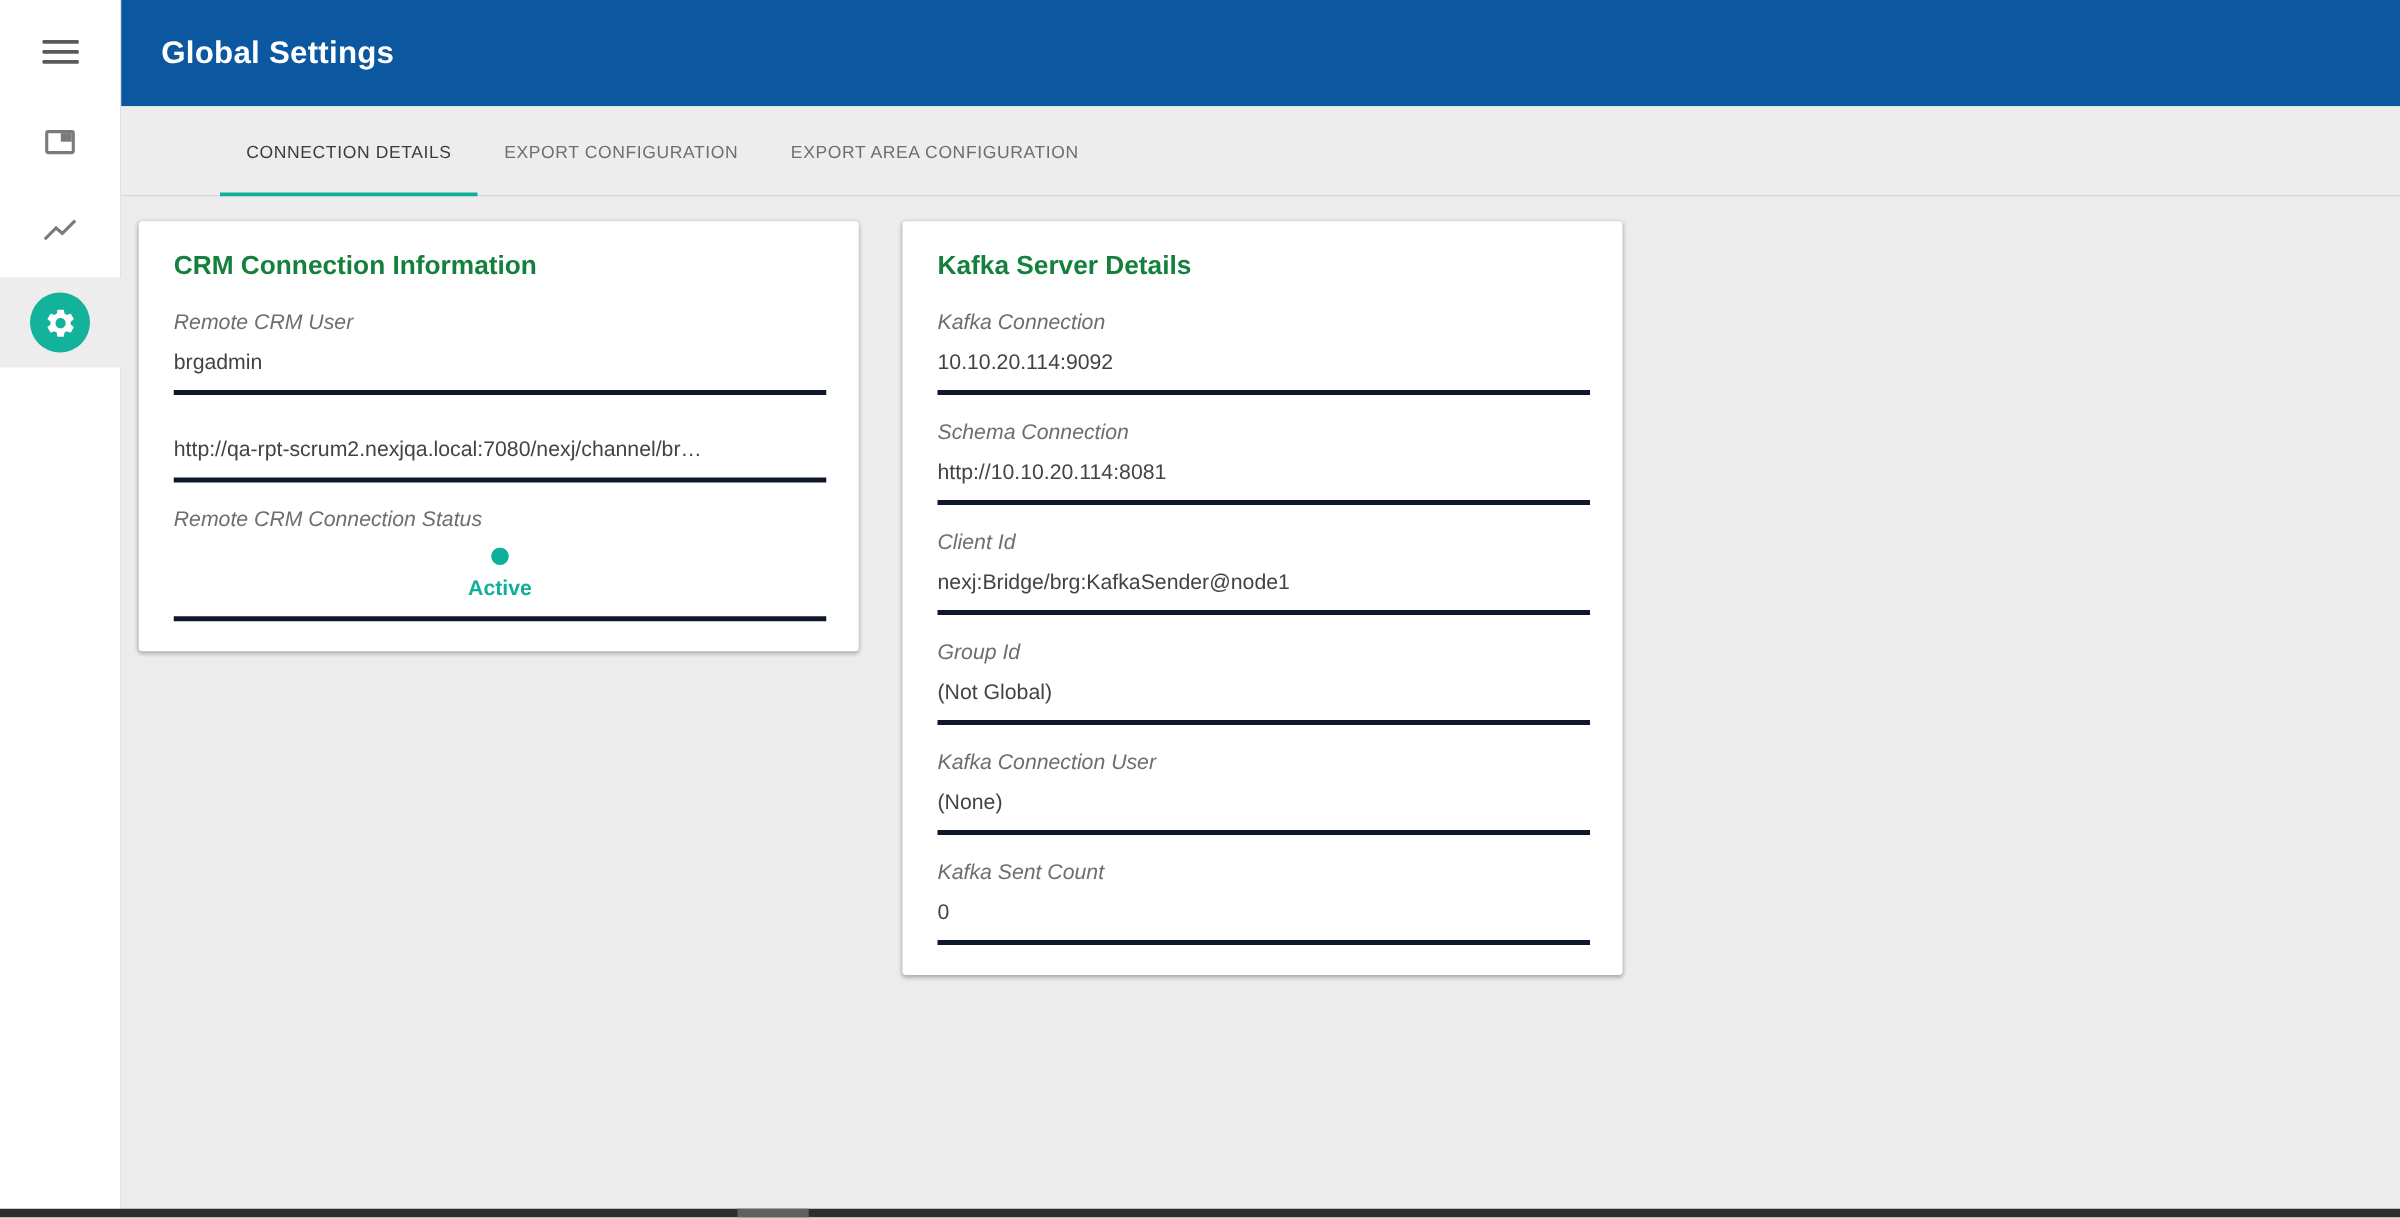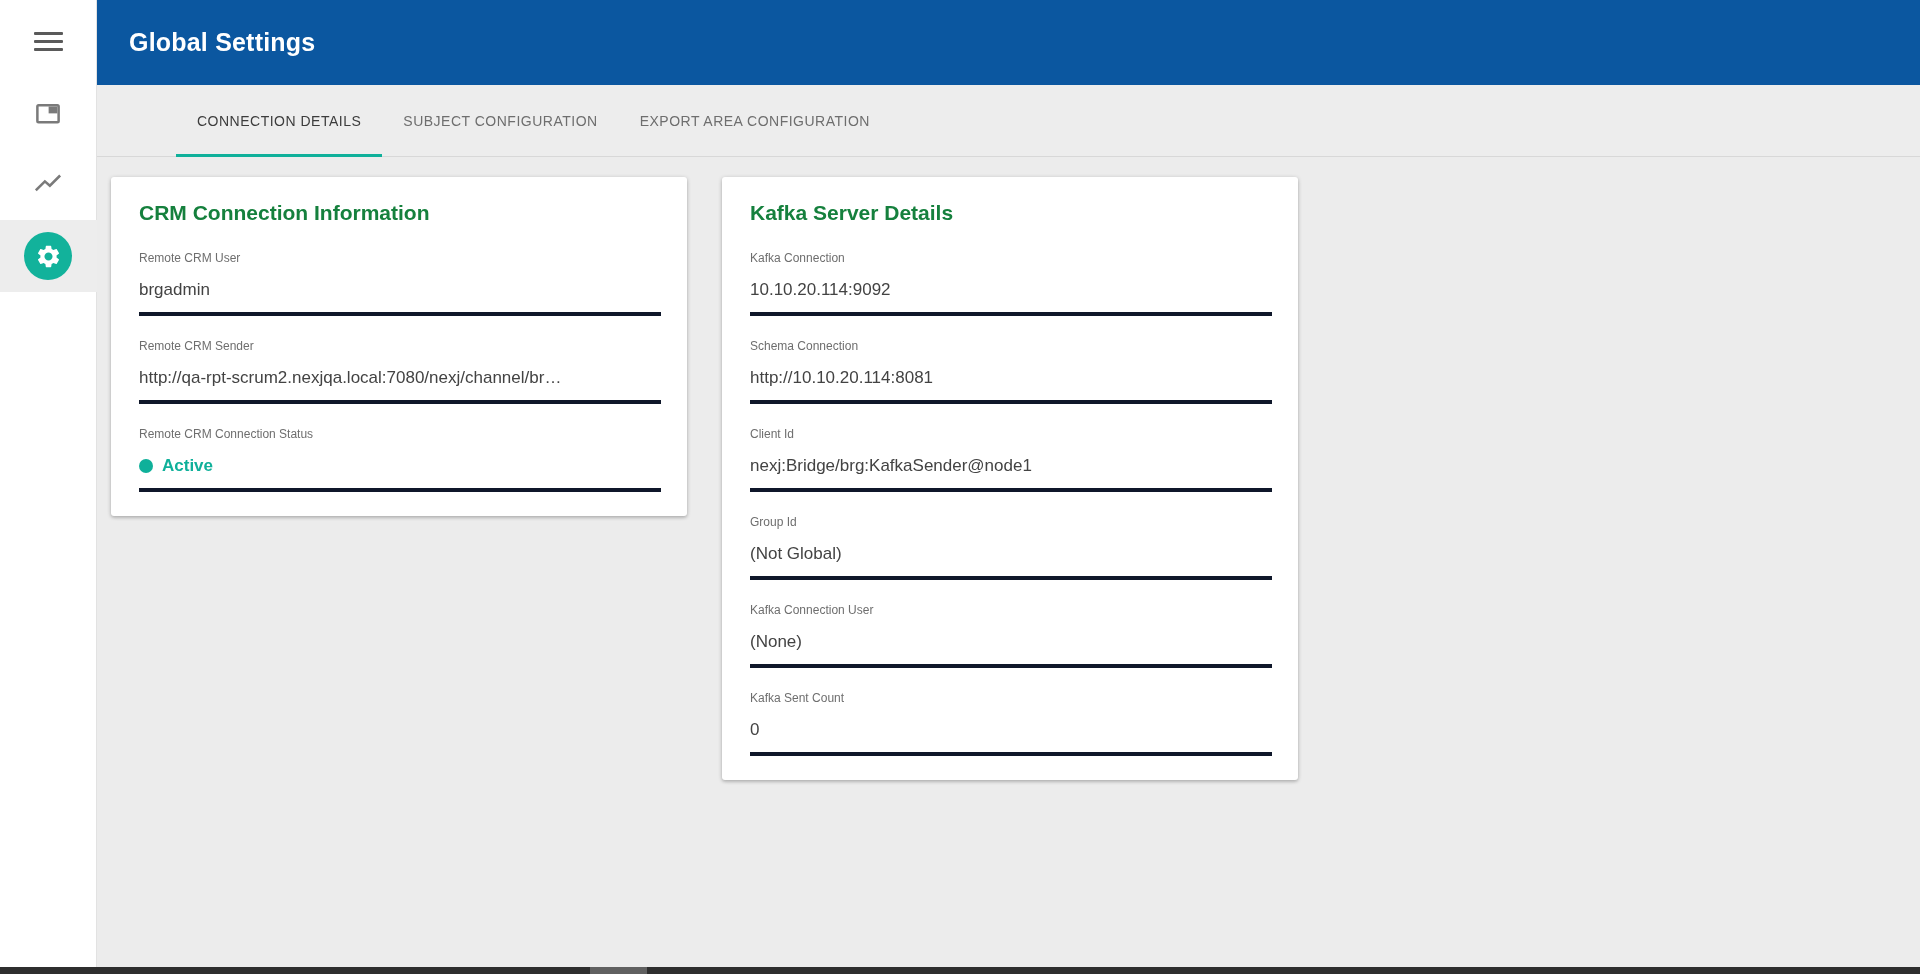--- a/index.html
+++ b/index.html
@@ -72,27 +72,27 @@
     display: flex; align-items: flex-start; gap: 35px;
     overflow: hidden;
   }
   .card {
     width: 576px; background: #ffffff; border-radius: 3px;
     box-shadow: 0 1px 4px rgba(0,0,0,0.22), 0 2px 3px rgba(0,0,0,0.10);
     padding: 21px 26px 24px 28px;
   }
   .card-title { font-size: 21px; font-weight: 700; color: #15803d; line-height: 30px; }
   .field { padding-top: 21px; }
-  .field-label { font-size: 12px; color: #6e6e6e; line-height: 18px; }
+  .field-label { font-size: 17px; color: #6e6e6e; line-height: 18px; font-style: italic; }
   .field-value {
     margin-top: 13px; font-size: 17px; color: #434343; line-height: 20px;
     padding-bottom: 12px; border-bottom: 4px solid #0f172a;
     white-space: nowrap; overflow: hidden;
   }
-  .status-value { display: flex; align-items: center; gap: 9px; color: #0fb09a; font-weight: 700; }
+  .status-value { display: flex; align-items: center; gap: 9px; color: #0fb09a; font-weight: 700; flex-direction: column; }
   .status-dot { width: 14px; height: 14px; border-radius: 50%; background: #0fb09a; flex-shrink: 0; }
 
   
   .hscrollbar {
     position: absolute; left: 0; bottom: 0;
     width: 1920px; height: 7px; background: #2e2e2e;
   }
   .hscroll-thumb {
     position: absolute; left: 590px; top: 0;
     width: 57px; height: 7px; background: #606060;
@@ -141,39 +141,38 @@
     <div class="header">
       <div class="header-title">Global Settings</div>
     </div>
 
     <div class="tabbar">
       <div class="tab active">
         <span>CONNECTION DETAILS</span>
         <div class="tab-underline"></div>
       </div>
       <div class="tab">
-        <span>SUBJECT CONFIGURATION</span>
+        <span>EXPORT CONFIGURATION</span>
       </div>
       <div class="tab">
         <span>EXPORT AREA CONFIGURATION</span>
       </div>
     </div>
 
     <div class="content">
 
       <div class="card">
         <div class="card-title">CRM Connection Information</div>
 
         <div class="field">
           <div class="field-label">Remote CRM User</div>
           <div class="field-value">brgadmin</div>
         </div>
 
         <div class="field">
-          <div class="field-label">Remote CRM Sender</div>
           <div class="field-value">http://qa-rpt-scrum2.nexjqa.local:7080/nexj/channel/br…</div>
         </div>
 
         <div class="field">
           <div class="field-label">Remote CRM Connection Status</div>
           <div class="field-value status-value">
             <span class="status-dot"></span>
             <span>Active</span>
           </div>
         </div>

